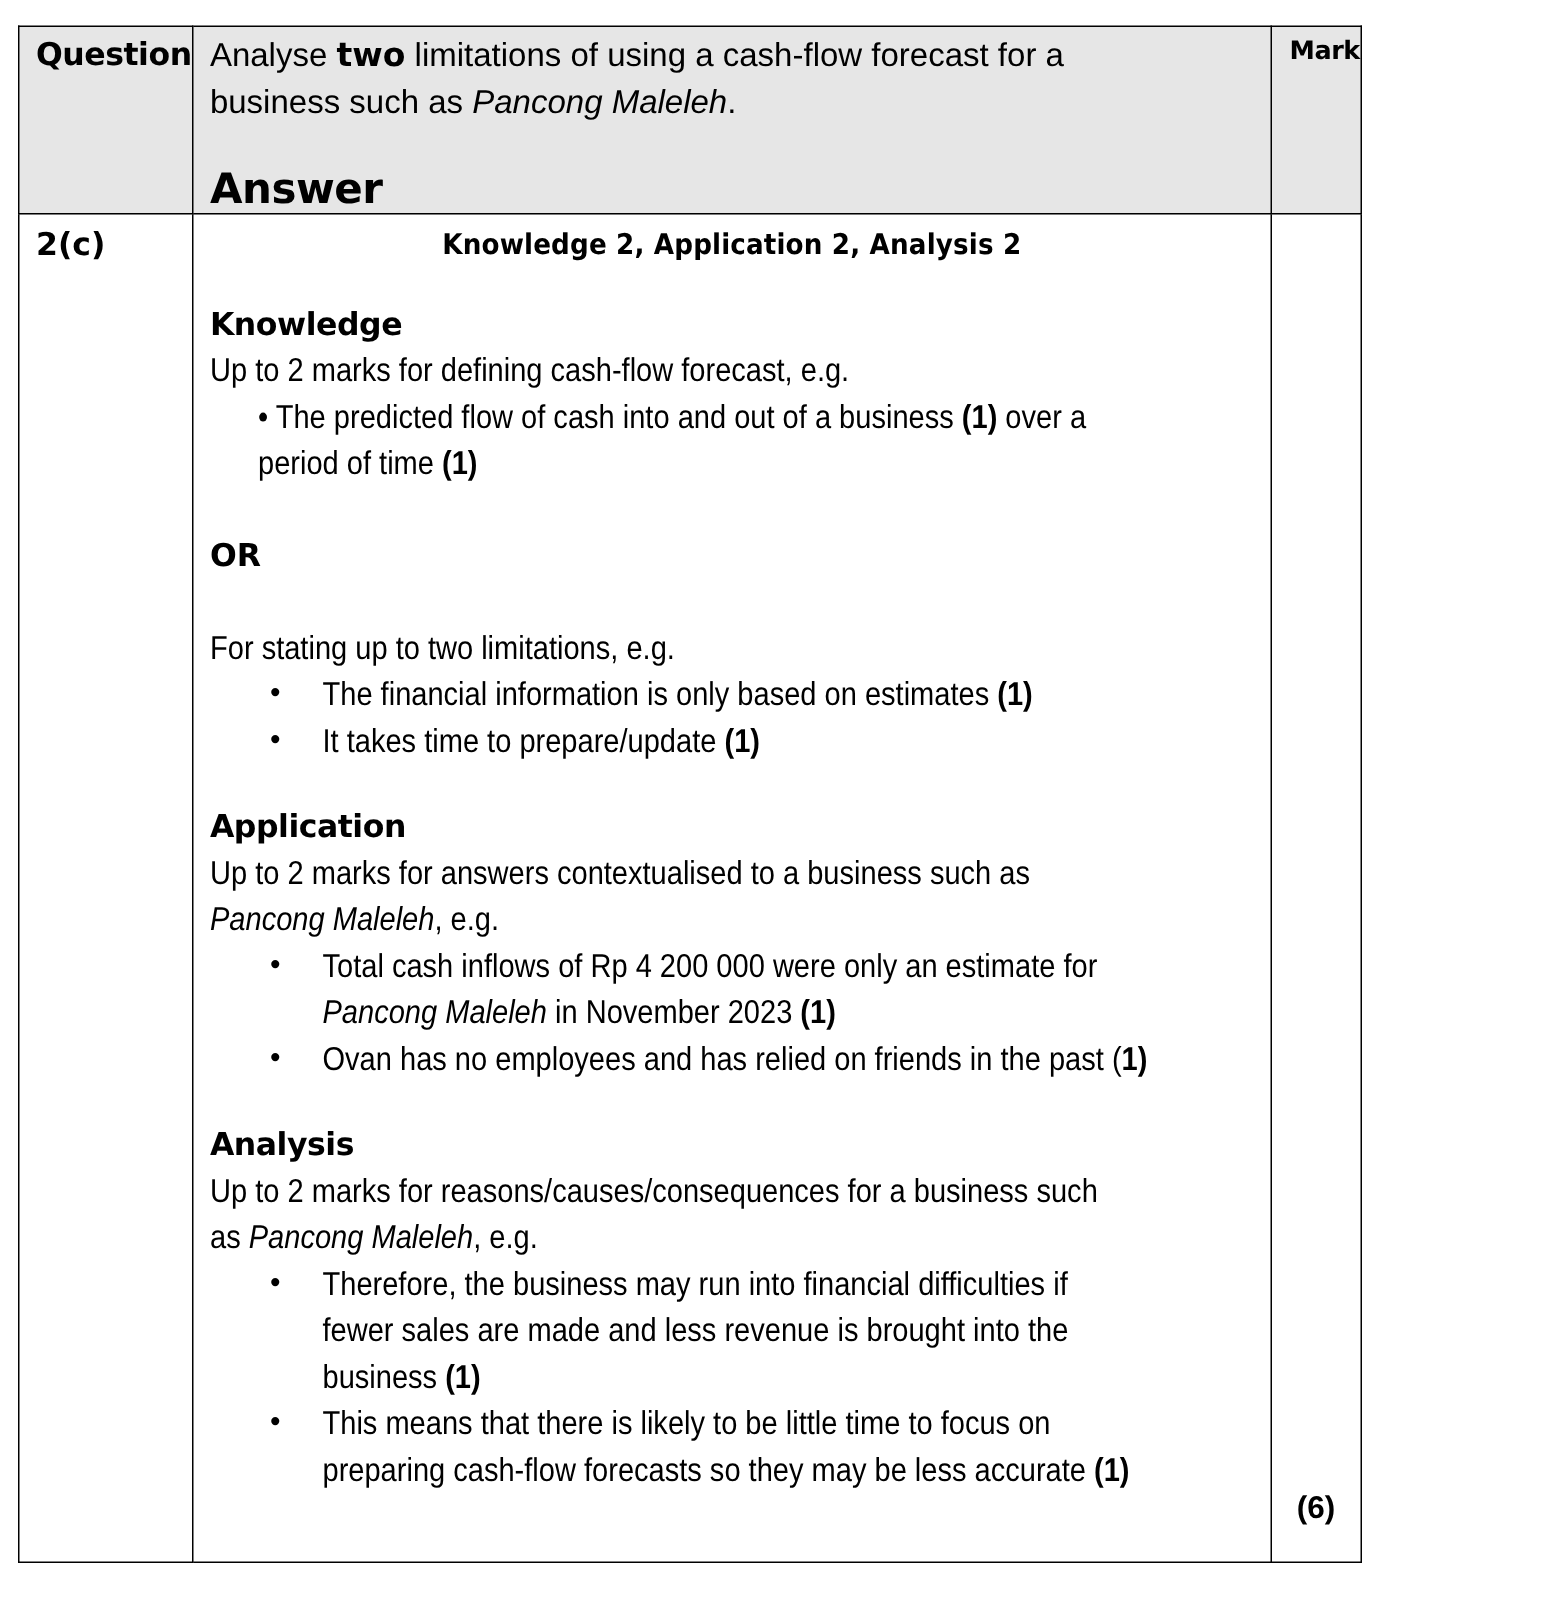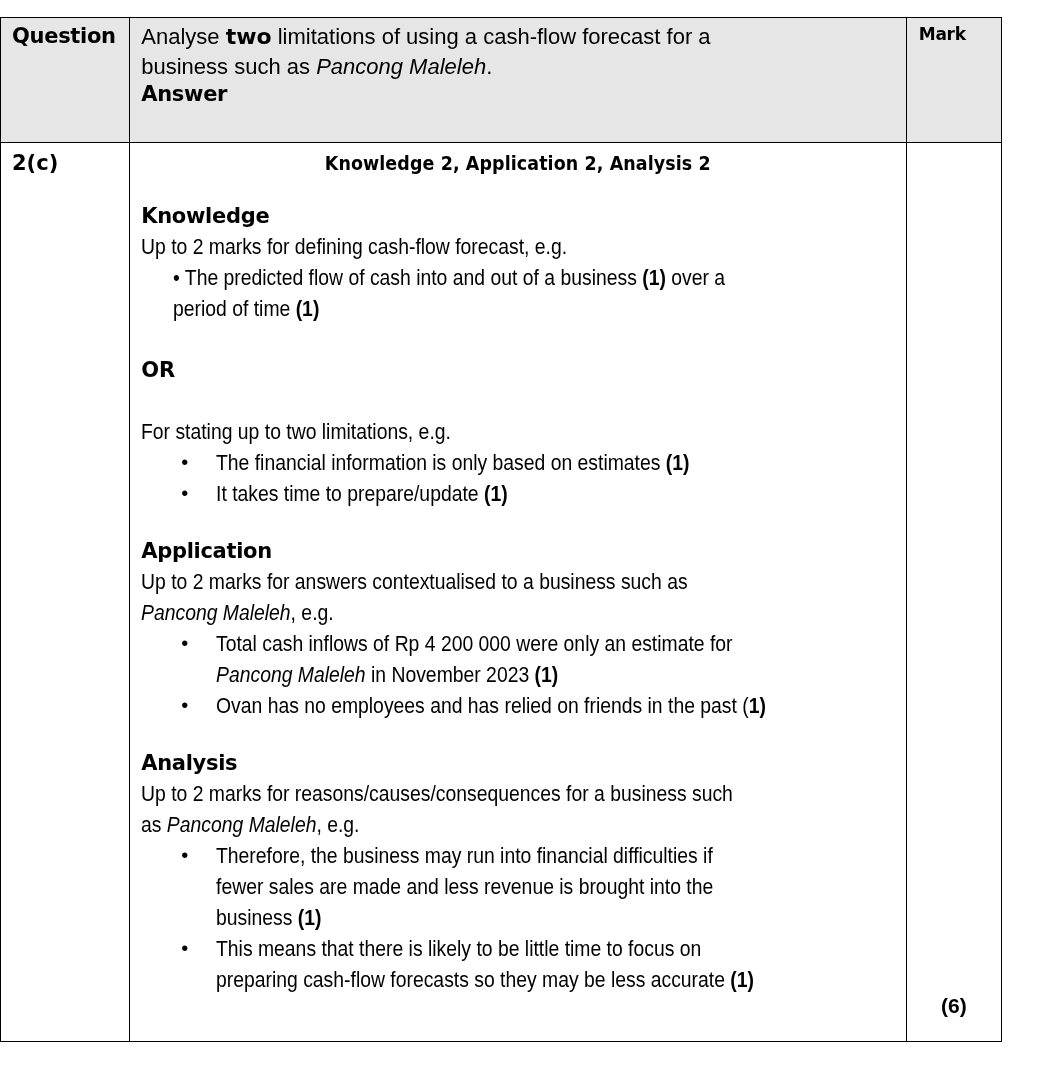--- a/index.html
+++ b/index.html
@@ -1,34 +1,34 @@
 <!DOCTYPE html>
 <html><head>
   <meta charset="utf-8">
   <style>
     html, body { margin: 0; padding: 0; background: #ffffff; }
     body { width: 1040px; height: 1074px; position: relative; overflow: hidden; color: #000; }
     .sheet {
-      position: absolute; left: 0; top: 17px;
-      width: 1002px; border-collapse: collapse;
+      position: absolute; left: 12px; top: 17px;
+      width: 896px; border-collapse: collapse;
       border: 1.5px solid #000;
     }
     .sheet td { border: 1.5px solid #000; vertical-align: top; padding: 0; }
     .hdr td { background: #e6e6e6; height: 124px; }
     .col-q { width: 128px; }
     .col-a { width: 774px; }
     .col-m { width: 94px; }
     .arial { font-family: "Liberation Sans", sans-serif; }
     .narrow { font-family: "Liberation Sans", sans-serif; }
     .black { font-family: "DejaVu Sans", sans-serif; font-weight: bold; }
     .q-label { font-size: 21px; padding: 6px 0 0 11px; letter-spacing: -0.3px; }
     .mark-label { font-size: 17px; padding: 6px 0 0 12px; letter-spacing: -0.3px; }
     .q-text { font-size: 22px; line-height: 30px; padding: 4px 0 0 11px; }
     .q-text b { font-family: "DejaVu Sans", sans-serif; font-weight: bold; }
-    .answer-label { font-size: 21px; padding: 0 0 0 11px; letter-spacing: -0.3px; }
+    .answer-label { font-size: 28px; padding: 0 0 0 11px; margin-top: 26px; letter-spacing: -0.3px; }
     .qnum { font-size: 21px; padding: 8px 0 0 11px; }
     .body-cell { height: 898px; position: relative; margin-top: 16px; }
     .summary { font-size: 19px; text-align: center; padding-top: 9px; letter-spacing: 0.1px; transform: scaleX(0.92); transform-origin: center; }
     .content { padding-left: 11px; padding-right: 6px; }
     .sec-head { font-size: 21px; margin-top: 27px; line-height: 30px; letter-spacing: -0.3px; }
     .txt { font-size: 22px; line-height: 31px; transform-origin: left; }
     .cond { display: inline-block; transform: scaleX(0.88); transform-origin: left; white-space: nowrap; }
     .or-label { font-size: 21px; margin-top: 31px; line-height: 30px; }
     .bul { position: relative; padding-left: 75px; }
     .bul .dot { position: absolute; left: 40px; top: 0; font-size: 20px; }

